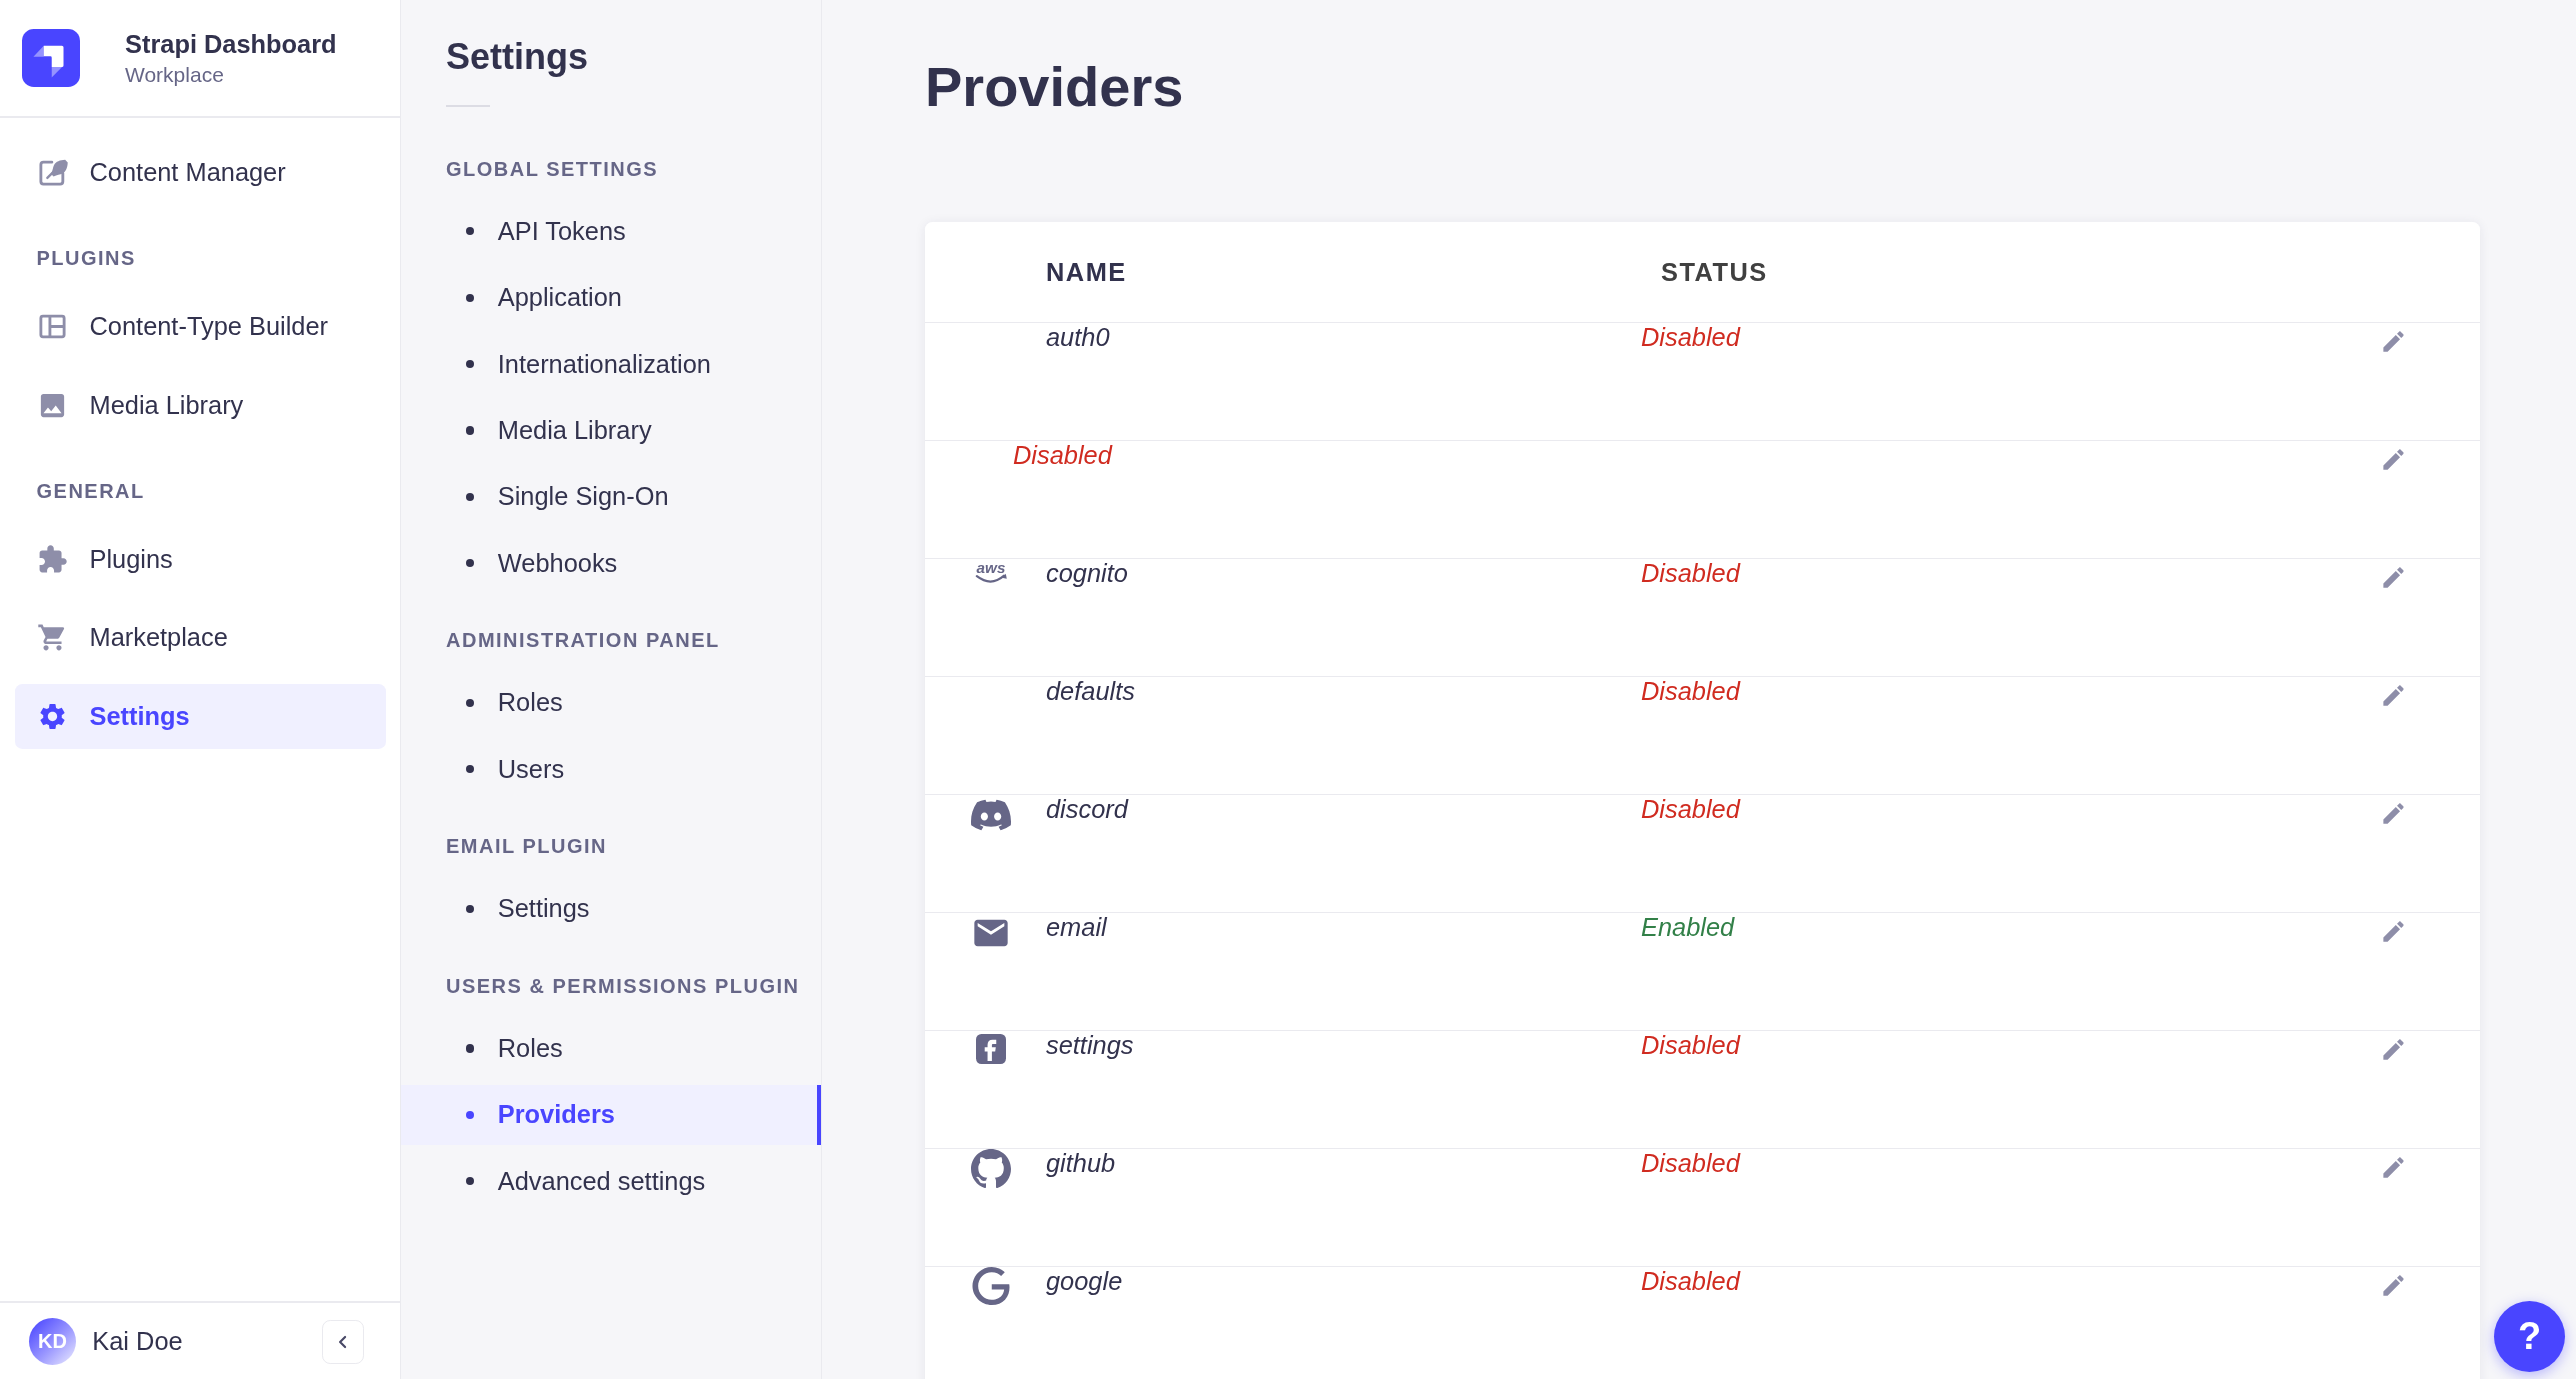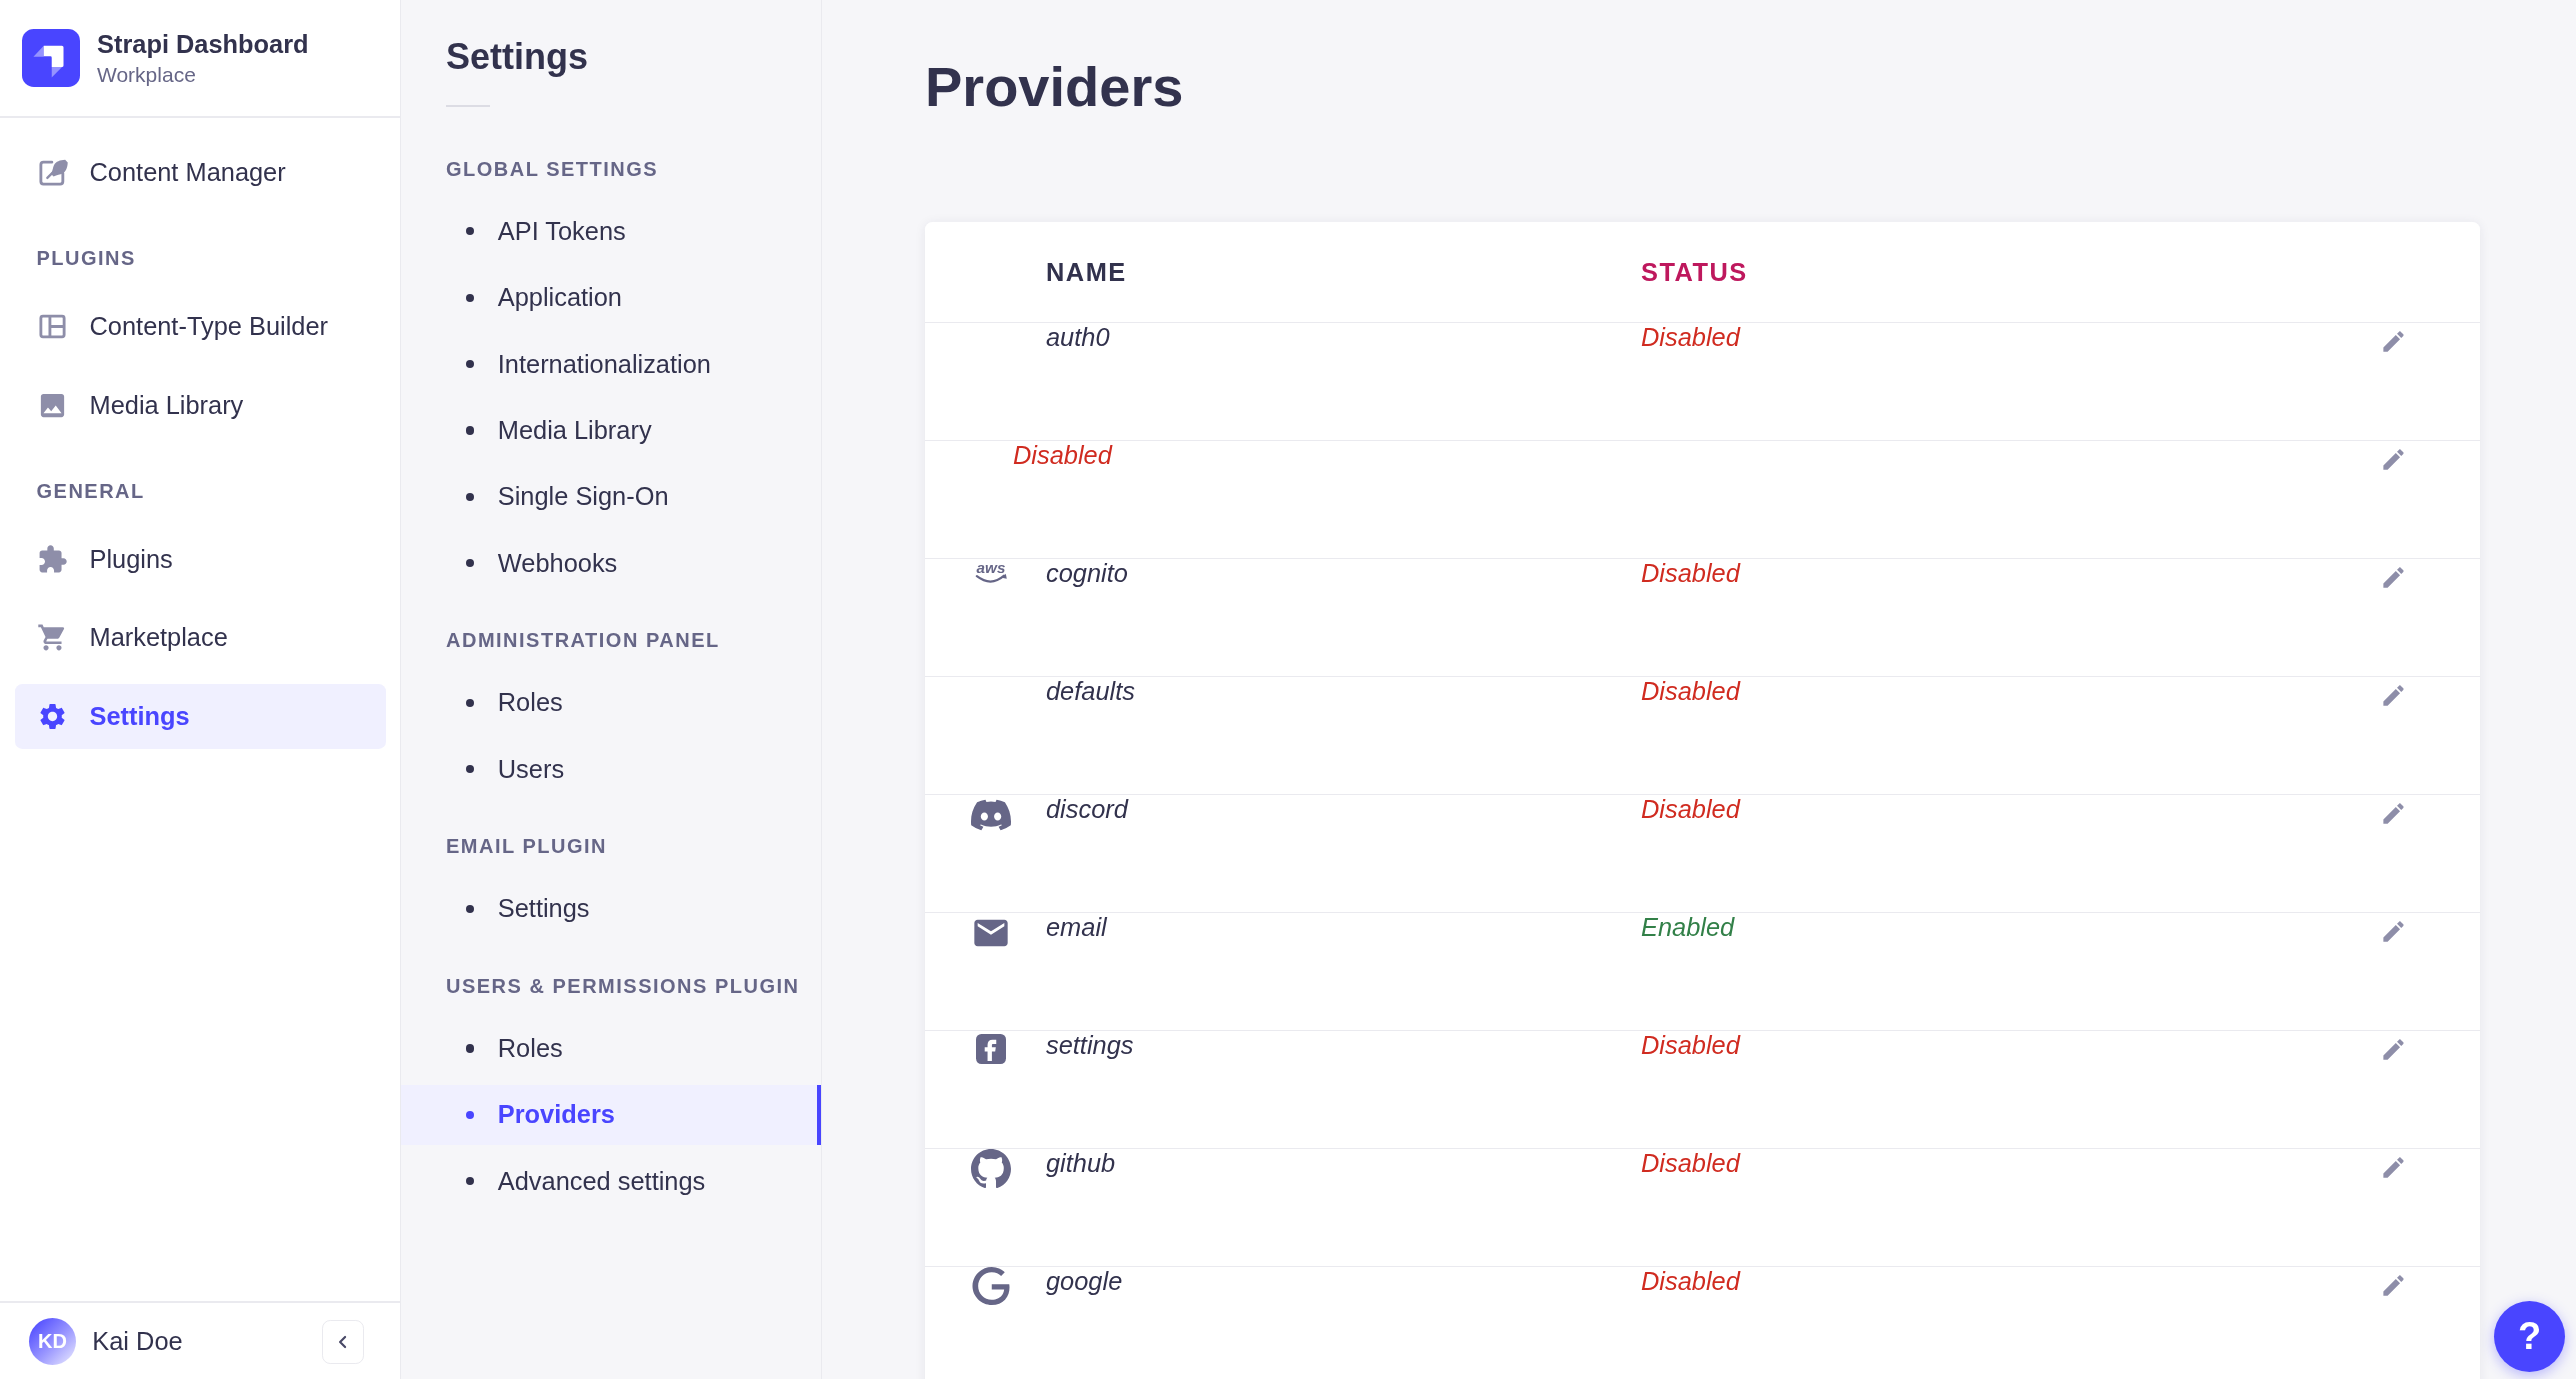--- a/index.html
+++ b/index.html
@@ -11,21 +11,21 @@
     display: flex;
   }
   svg { display: block; }
 
   
   .sidebar {
     width: 401px; flex: none; background: #ffffff;
     border-right: 1.8px solid #eaeaef;
     display: flex; flex-direction: column;
   }
-  .brand { display: flex; align-items: center; padding: 23.6px 22px; height: 116px; }
+  .brand { display: flex; align-items: center; padding: 23.6px 22px; height: 116px; gap: 28px; }
   .logo {
     width: 58px; height: 58px; border-radius: 11.8px; background: #4945ff;
     flex: none; display: flex; align-items: center; justify-content: center;
   }
   .logo svg { width: 58px; height: 58px; }
   .brand-text { margin-left: 17px; }
   .brand-title { font-size: 25.4px; font-weight: bold; line-height: 31px; }
   .brand-sub { font-size: 21px; color: #666687; margin-top: 2.7px; }
   .divider { height: 1.8px; background: #eaeaef; flex: none; }
 
@@ -87,21 +87,21 @@
 
   
   main { flex: 1 1 auto; padding: 58px 0 0 103px; }
   h1.page-title { margin: 0; font-size: 56px; line-height: 58px; font-weight: bold; color: #32324d; }
   .card {
     margin-top: 106px; width: 1555px; height: 1272px;
     background: #ffffff; border-radius: 7.3px;
     box-shadow: 0 1.8px 11px rgba(33, 33, 82, 0.08);
   }
   .thead { display: flex; align-items: center; height: 100px; }
-  .col-label { font-size: 20px; font-weight: bold; letter-spacing: 1.5px; color: #be185d; }
+  .col-label { font-size: 20px; font-weight: bold; letter-spacing: 1.5px; color: #404040; margin-left: 20px; }
   .trow { display: flex; align-items: flex-start; height: 118px; border-top: 1.8px solid #eaeaef; font-style: italic; }
   .cell-icon {
     width: 44px; margin-left: 44px; flex: none; color: #666687;
     display: flex; align-items: center; justify-content: center;
   }
   .cell-icon svg { width: 40px; height: 40px; }
   .cell-icon svg.sz-aws { width: 45px; height: 29px; }
   .cell-icon svg.sz-facebook { width: 36px; height: 36px; }
   .cell-icon svg.sz-google { width: 38px; height: 38px; }
   .cell-name { width: 595px; margin-left: 33px; font-size: 25.4px; color: #32324d; }

